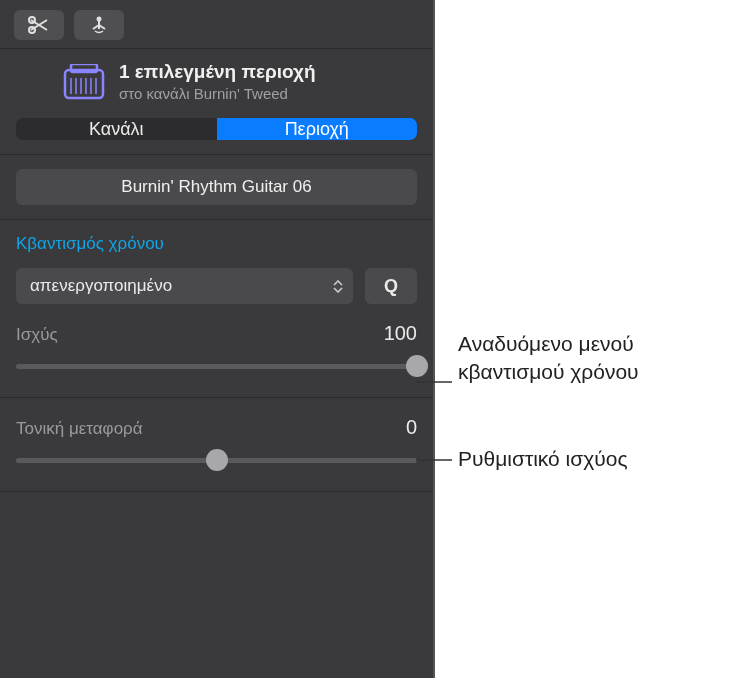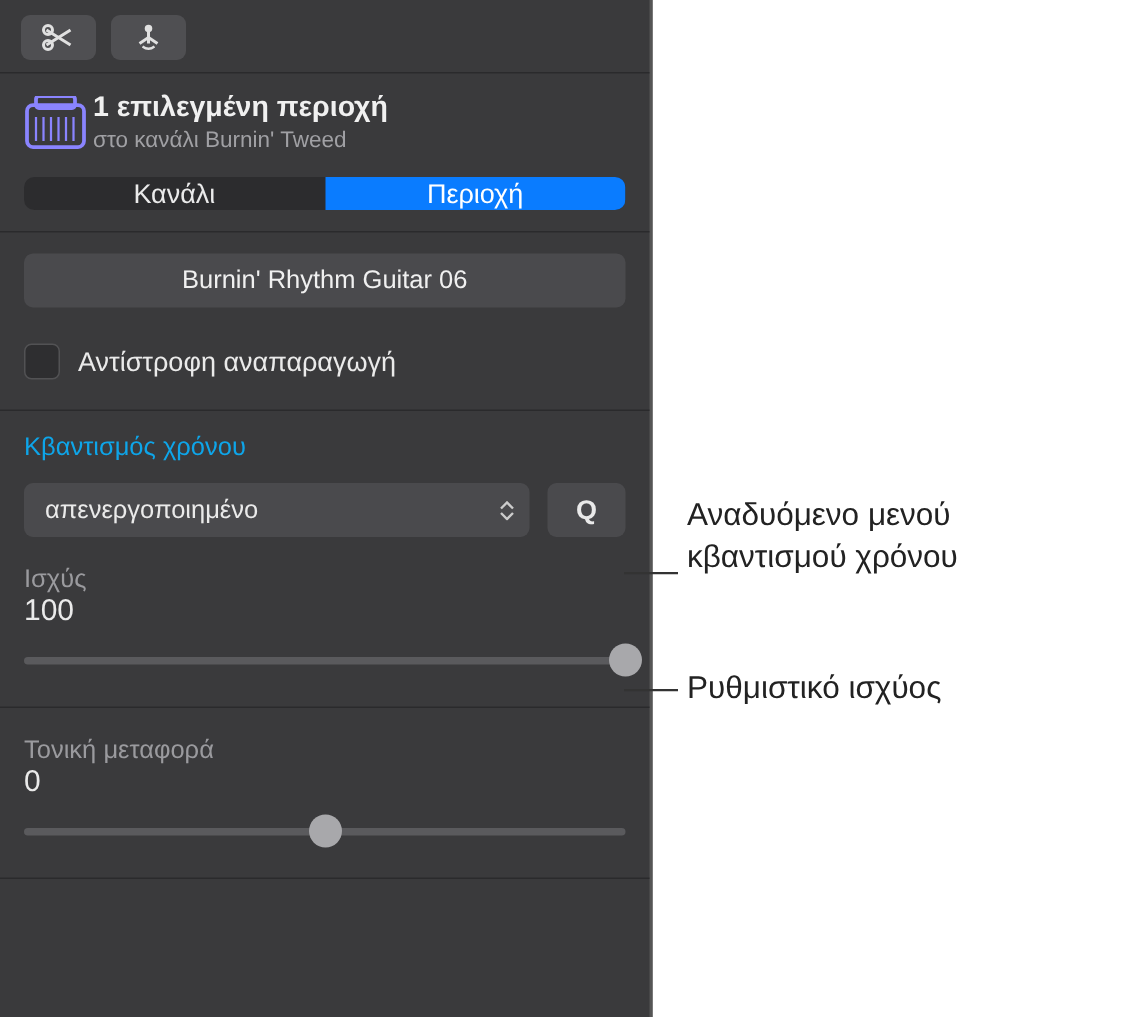--- a/index.html
+++ b/index.html
@@ -31,21 +31,22 @@
     border-radius: 6px;
     display: flex;
     align-items: center;
     justify-content: center;
     cursor: pointer;
   }
   .region-header {
     display: flex;
     align-items: center;
     padding: 12px 16px 10px 16px;
-    gap: 4px;
+    gap: 14px;
+    margin-left: 47px;
   }
   .amp-icon {
     width: 42px;
     height: 36px;
   }
   .region-title {
     font-size: 19px;
     font-weight: 600;
     color: #f0f0f0;
   }
@@ -159,21 +160,20 @@
     font-weight: 600;
     color: #eaeaea;
     cursor: pointer;
   }
   .slider-row {
     display: flex;
     justify-content: space-between;
     align-items: baseline;
     margin-top: 18px;
     margin-bottom: 6px;
-    flex-direction: column;
   }
   .slider-label { font-size: 17px; color: #9a9a9e; }
   .slider-value { font-size: 20px; color: #eaeaea; }
   .slider-track {
     position: relative;
     height: 30px;
     display: flex;
     align-items: center;
     margin-top: 2px;
     cursor: pointer;
@@ -265,26 +265,20 @@
 
   <div class="segmented">
     <div class="seg-btn">Κανάλι</div>
     <div class="seg-btn active">Περιοχή</div>
   </div>
 
   <div class="divider"></div>
 
   <div class="name-field">Burnin' Rhythm Guitar 06</div>
 
-  <div class="checkbox-row">
-    <div class="checkbox">
-      
-    </div>
-    <div class="checkbox-label">Αντίστροφη αναπαραγωγή</div>
-  </div>
 
   <div class="divider"></div>
 
   <div class="section">
     <div class="dim-label">Κβαντισμός χρόνου</div>
     <div class="quantize-row">
       <div class="select">
         <span>απενεργοποιημένο</span>
         <span class="select-arrows">
           <svg width="10" height="6" viewBox="0 0 10 6">

